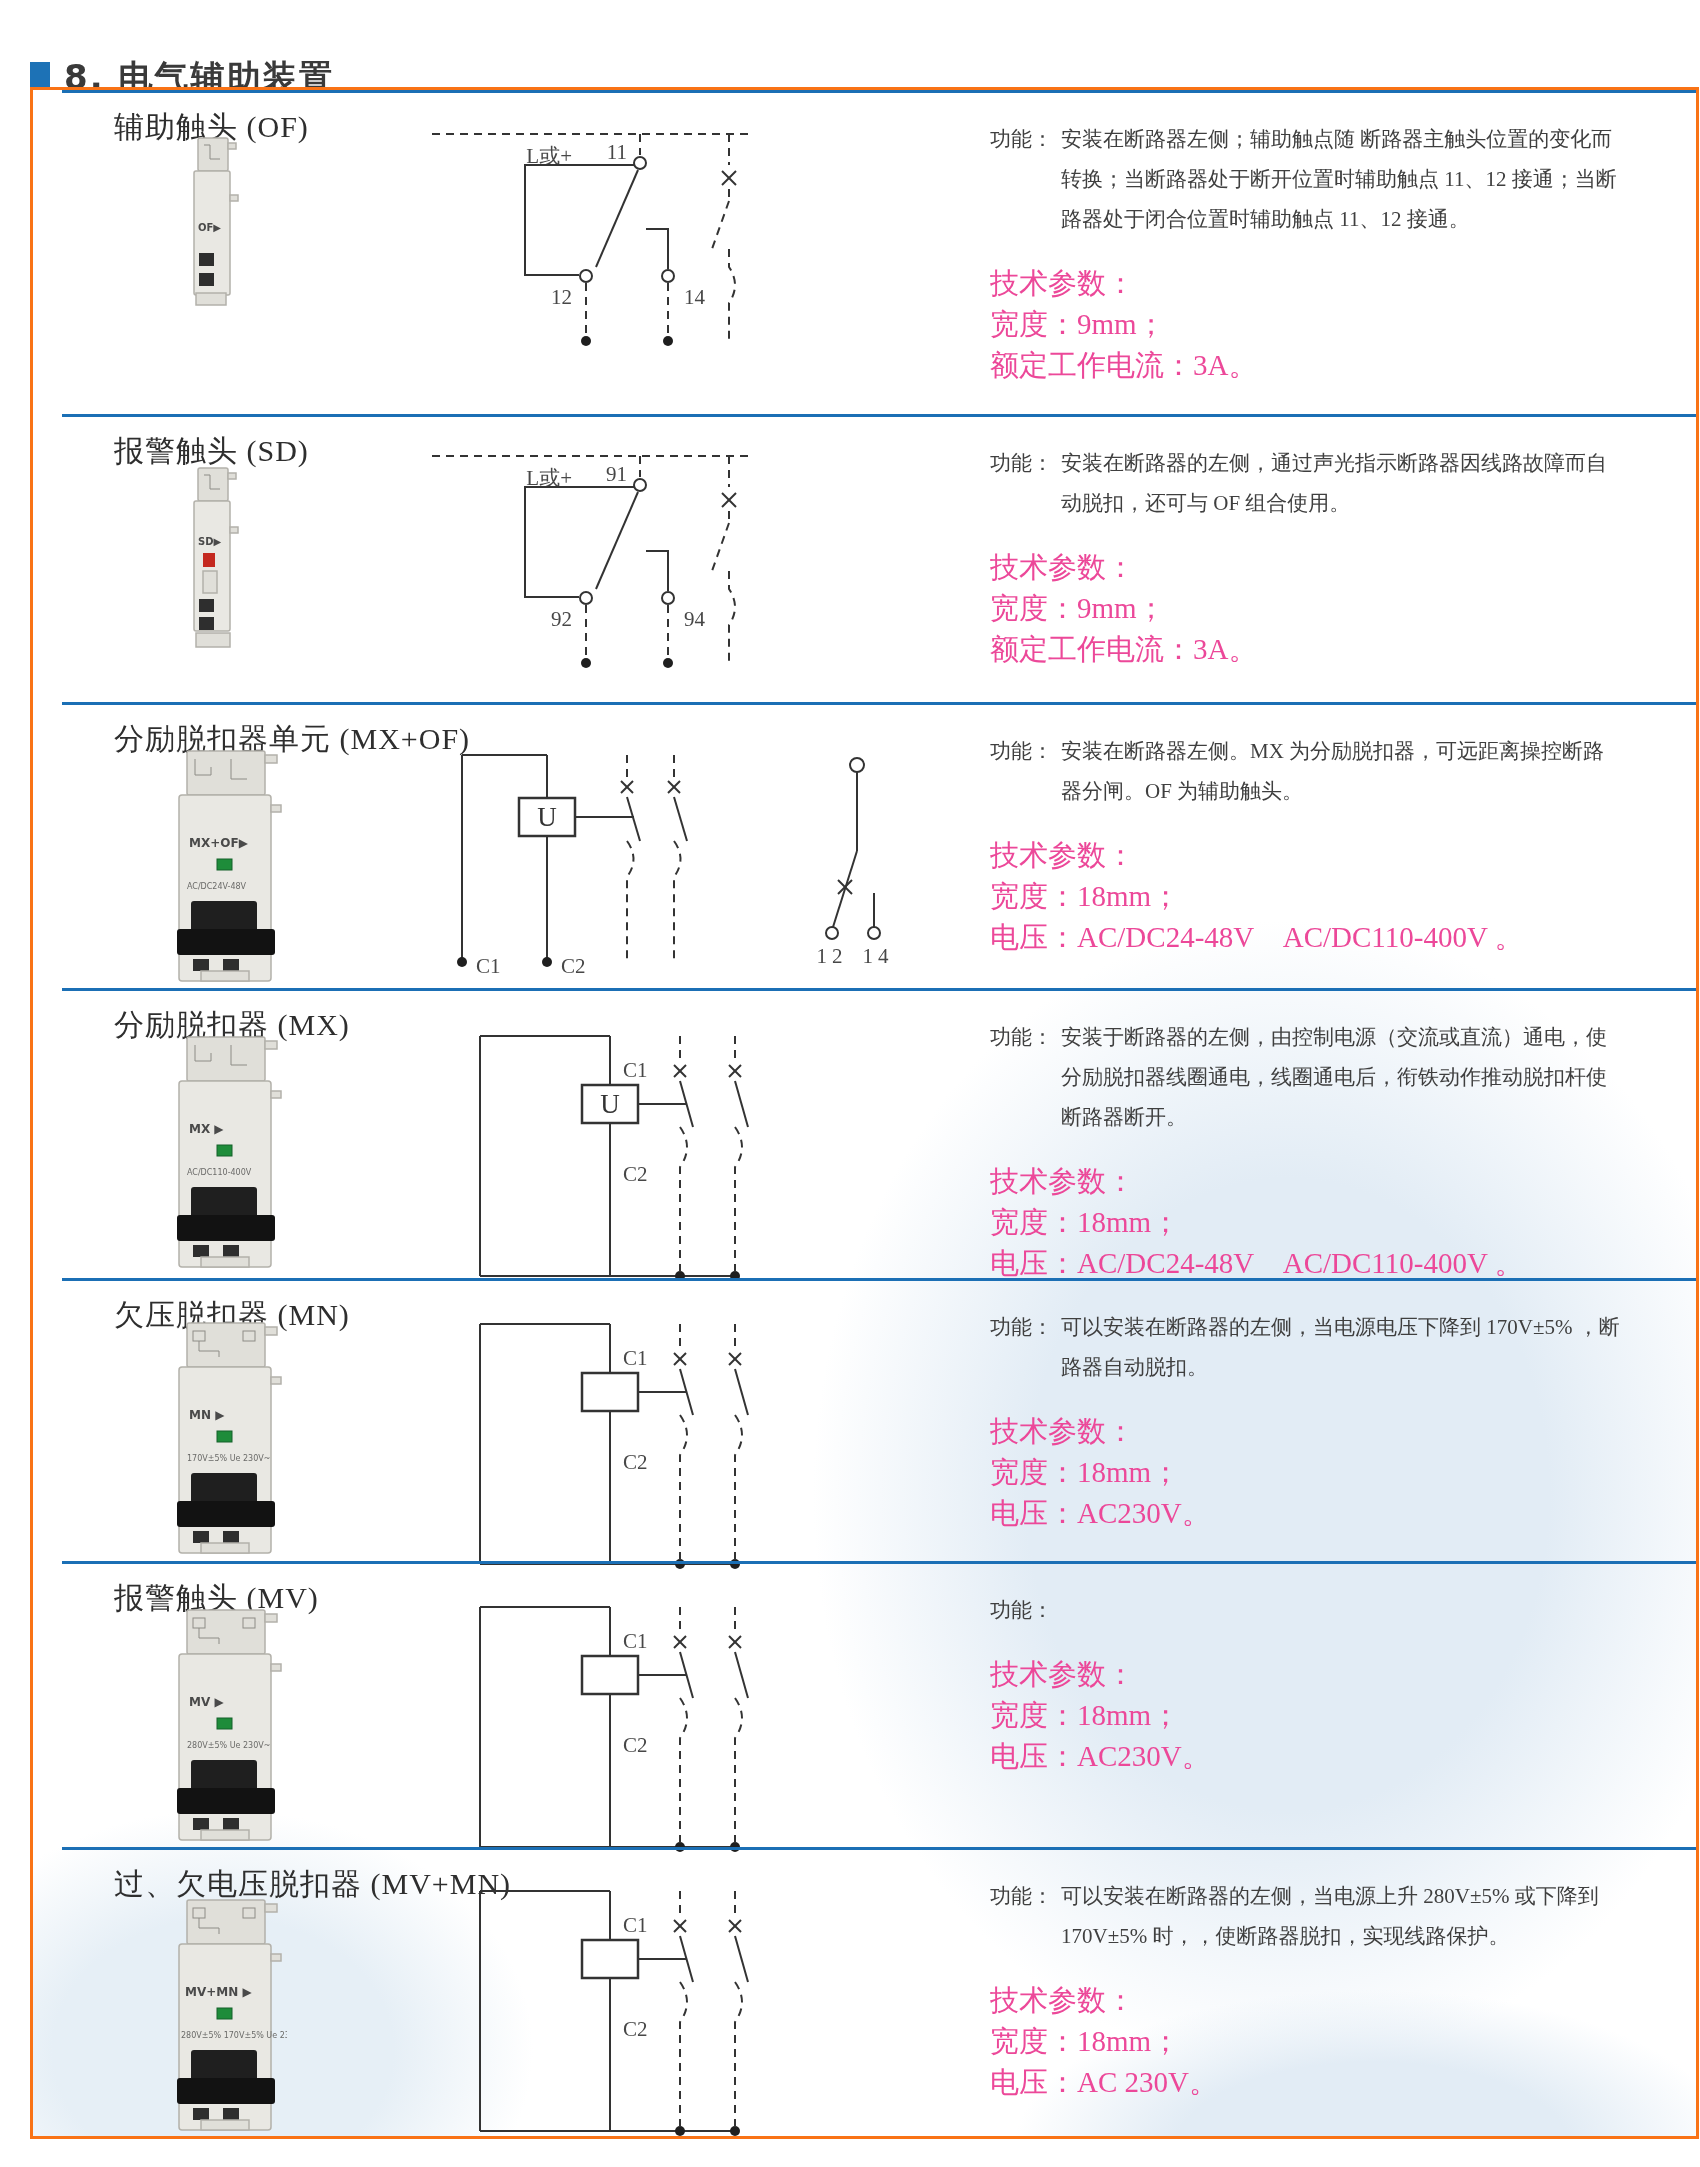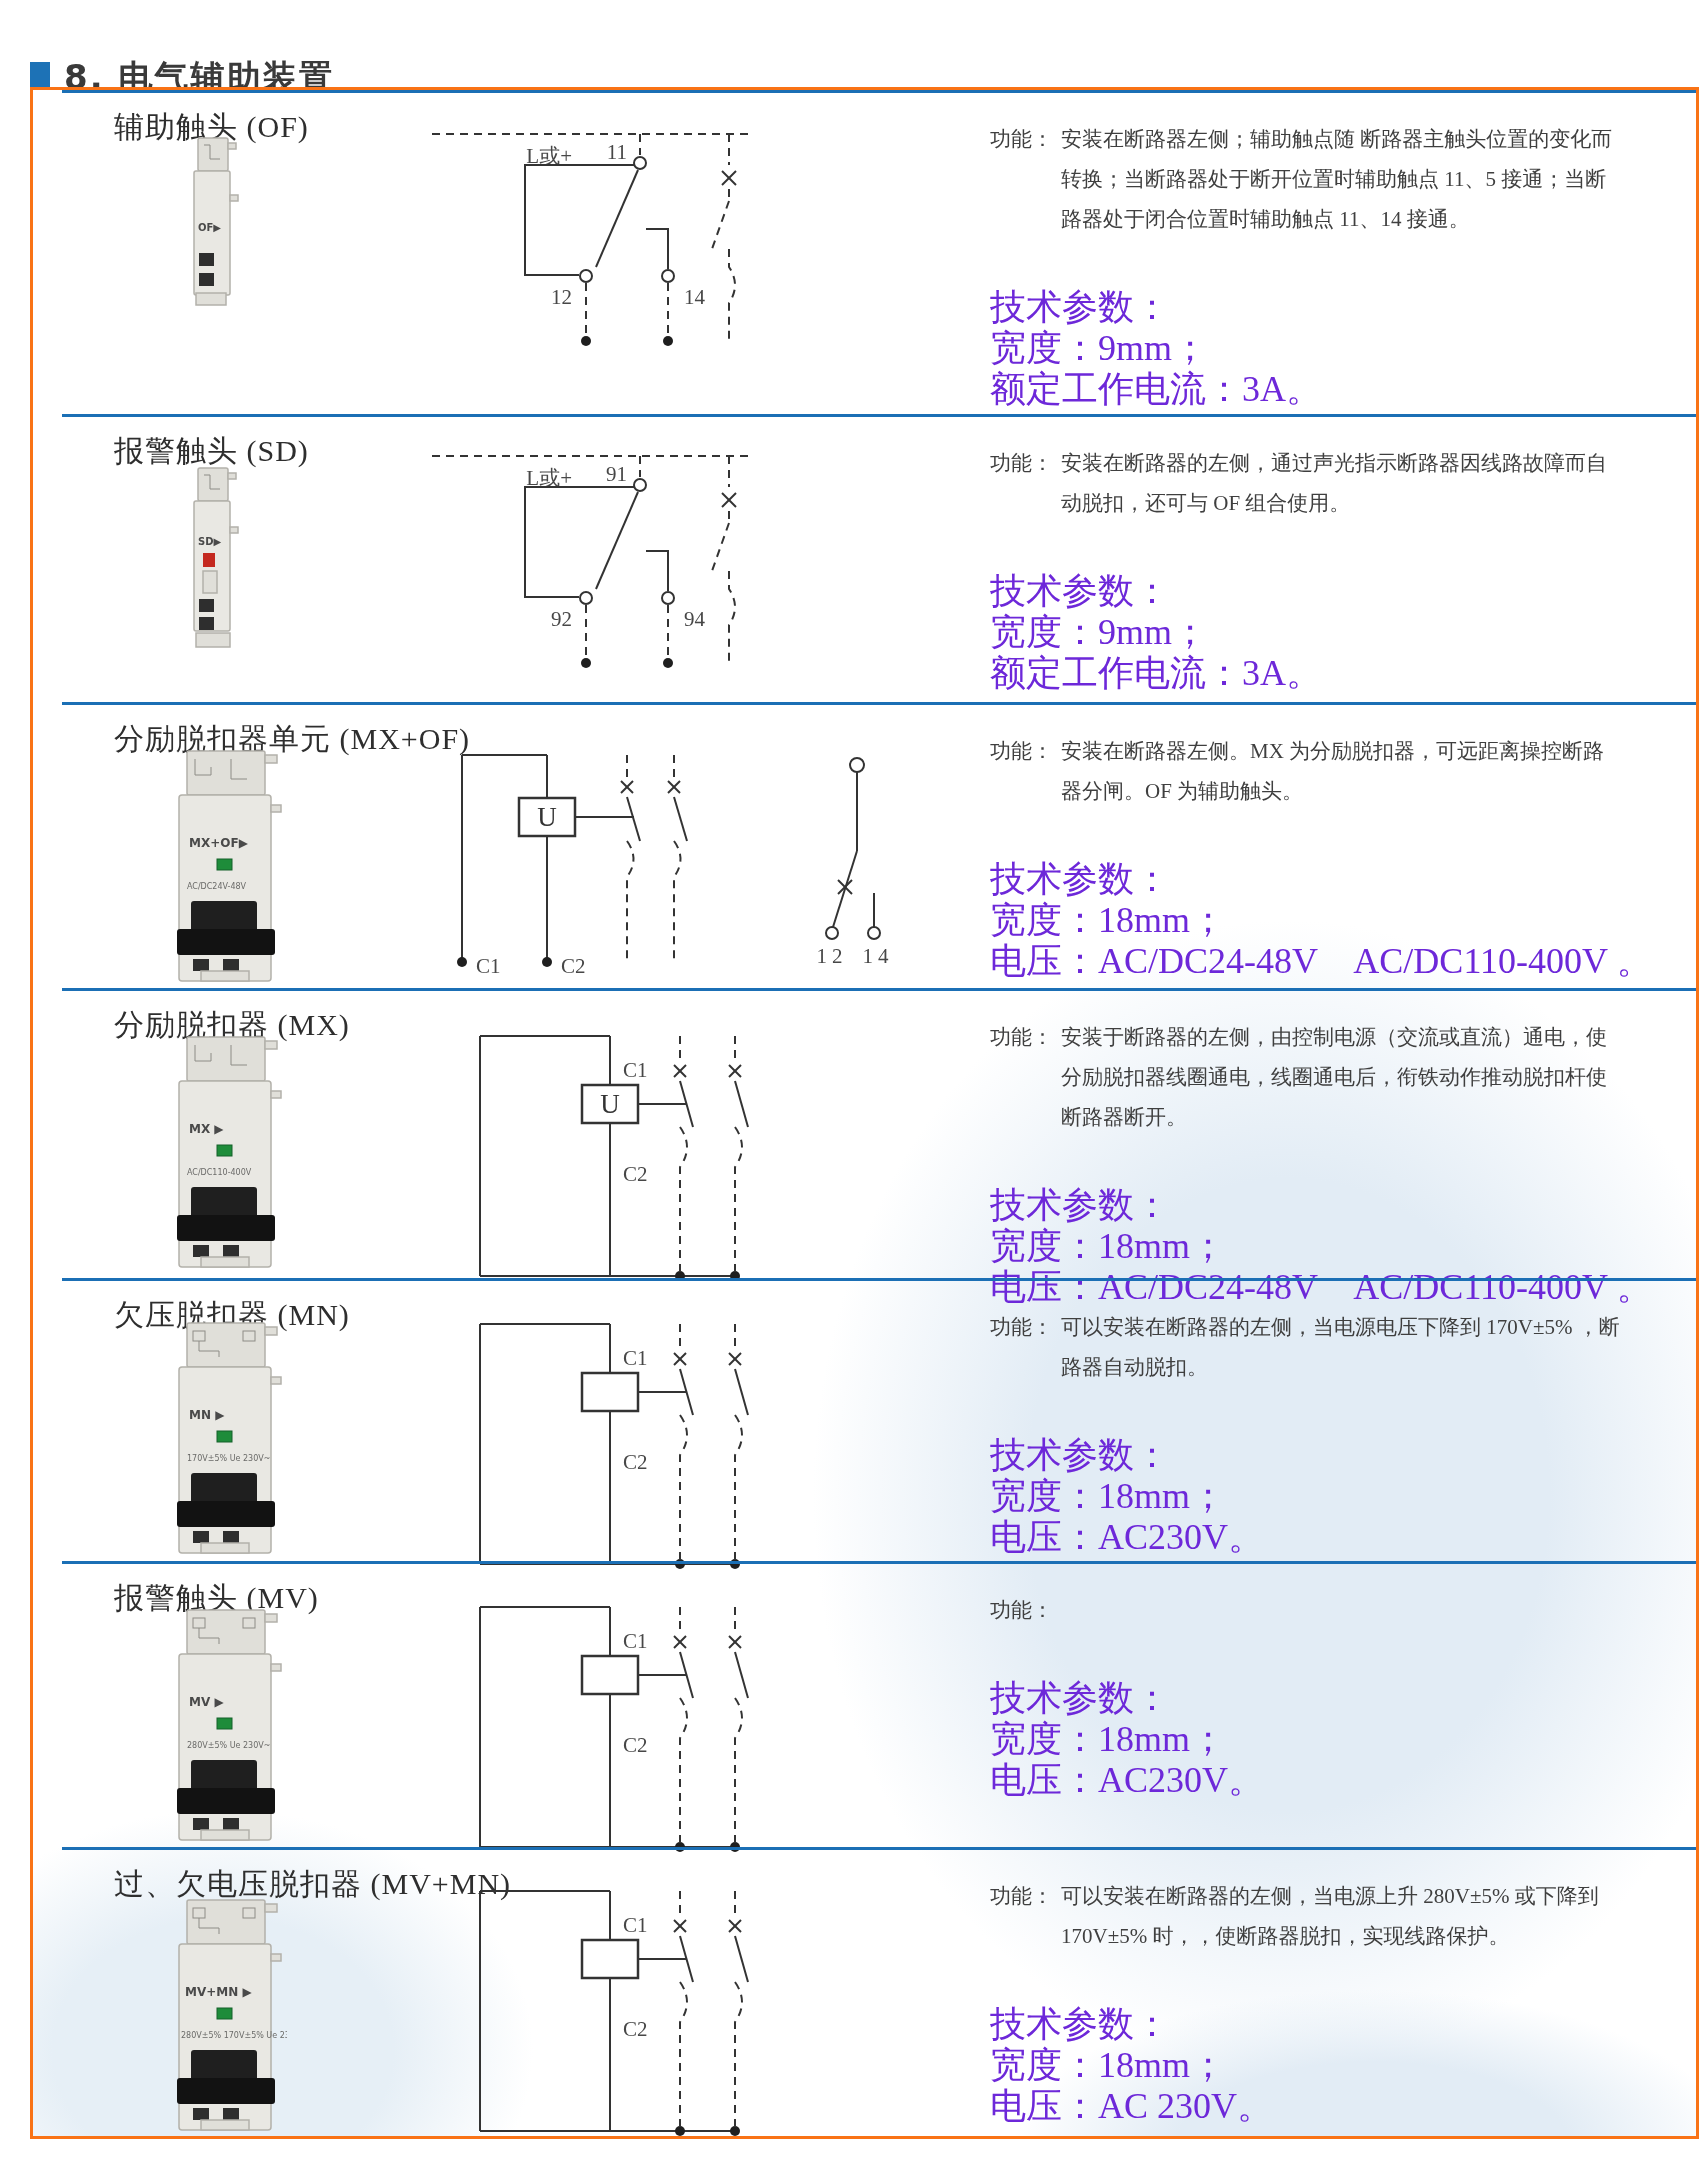--- a/index.html
+++ b/index.html
@@ -20,21 +20,21 @@
   .row{position:relative;z-index:1;border-top:3px solid #1b6fb5;}
   .row:first-of-type{border-top:none;}
   .r1{height:321px;} .r2{height:285px;} .r3{height:283px;} .r4{height:287px;}
   .r5{height:280px;} .r6{height:283px;} .r7{height:286px;}
   .rtitle{position:absolute;left:52px;top:14px;font-size:30px;color:#2e2e2e;letter-spacing:1px;white-space:nowrap;}
   .device{position:absolute;}
   .right{position:absolute;left:928px;top:26px;width:706px;}
   .fn{display:flex;font-size:21px;line-height:40px;color:#3f3f3f;}
   .fn-label{white-space:nowrap;margin-right:8px;}
   .fn-text{width:562px;}
-  .params{margin-top:48px;font-size:36px;line-height:41px;color:#6d28d9;}
+  .params{margin-top:24px;font-size:29px;line-height:41px;color:#ec4899;}
   
   .diag{position:absolute;}
   .wire{stroke:#333;stroke-width:2;fill:none;}
   .dashl{stroke:#333;stroke-width:2;fill:none;stroke-dasharray:8 6;}
   .term{fill:#ffffff;stroke:#333;stroke-width:2;}
   .dot{fill:#1f1f1f;}
   .coilbox{fill:#ffffff;stroke:#333;stroke-width:2.5;}
   .dlab{font-family:"Liberation Serif","DejaVu Serif",serif;font-size:21px;fill:#474747;}
   .dlab-u{font-family:"Liberation Serif","DejaVu Serif",serif;font-size:27px;fill:#333;}
   .sp{letter-spacing:5px;}
@@ -97,21 +97,21 @@
         <line class="dashl" x1="307" y1="25" x2="307" y2="56"></line>
         <line class="wire" x1="300" y1="62" x2="314" y2="76"></line>
         <line class="wire" x1="314" y1="62" x2="300" y2="76"></line>
         <line class="dashl" x1="307" y1="80" x2="307" y2="92"></line>
         <line class="dashl" x1="307" y1="92" x2="290" y2="140"></line>
         <path class="dashl" d="M307,140 L307,158 q12,18 0,36 L307,232"></path>
       </svg>
       <div class="right">
         <div class="fn">
           <span class="fn-label">功能：</span>
-          <span class="fn-text">安装在断路器左侧；辅助触点随 断路器主触头位置的变化而转换；当断路器处于断开位置时辅助触点 11、5 接通；当断路器处于闭合位置时辅助触点 11、14 接通。</span>
+          <span class="fn-text">安装在断路器左侧；辅助触点随 断路器主触头位置的变化而转换；当断路器处于断开位置时辅助触点 11、12 接通；当断路器处于闭合位置时辅助触点 11、12 接通。</span>
         </div>
         <div class="params">
           <div>技术参数：</div>
           <div>宽度：9mm；</div>
           <div>额定工作电流：3A。</div>
         </div>
       </div>
     </div>
 
     <div class="row r2">

